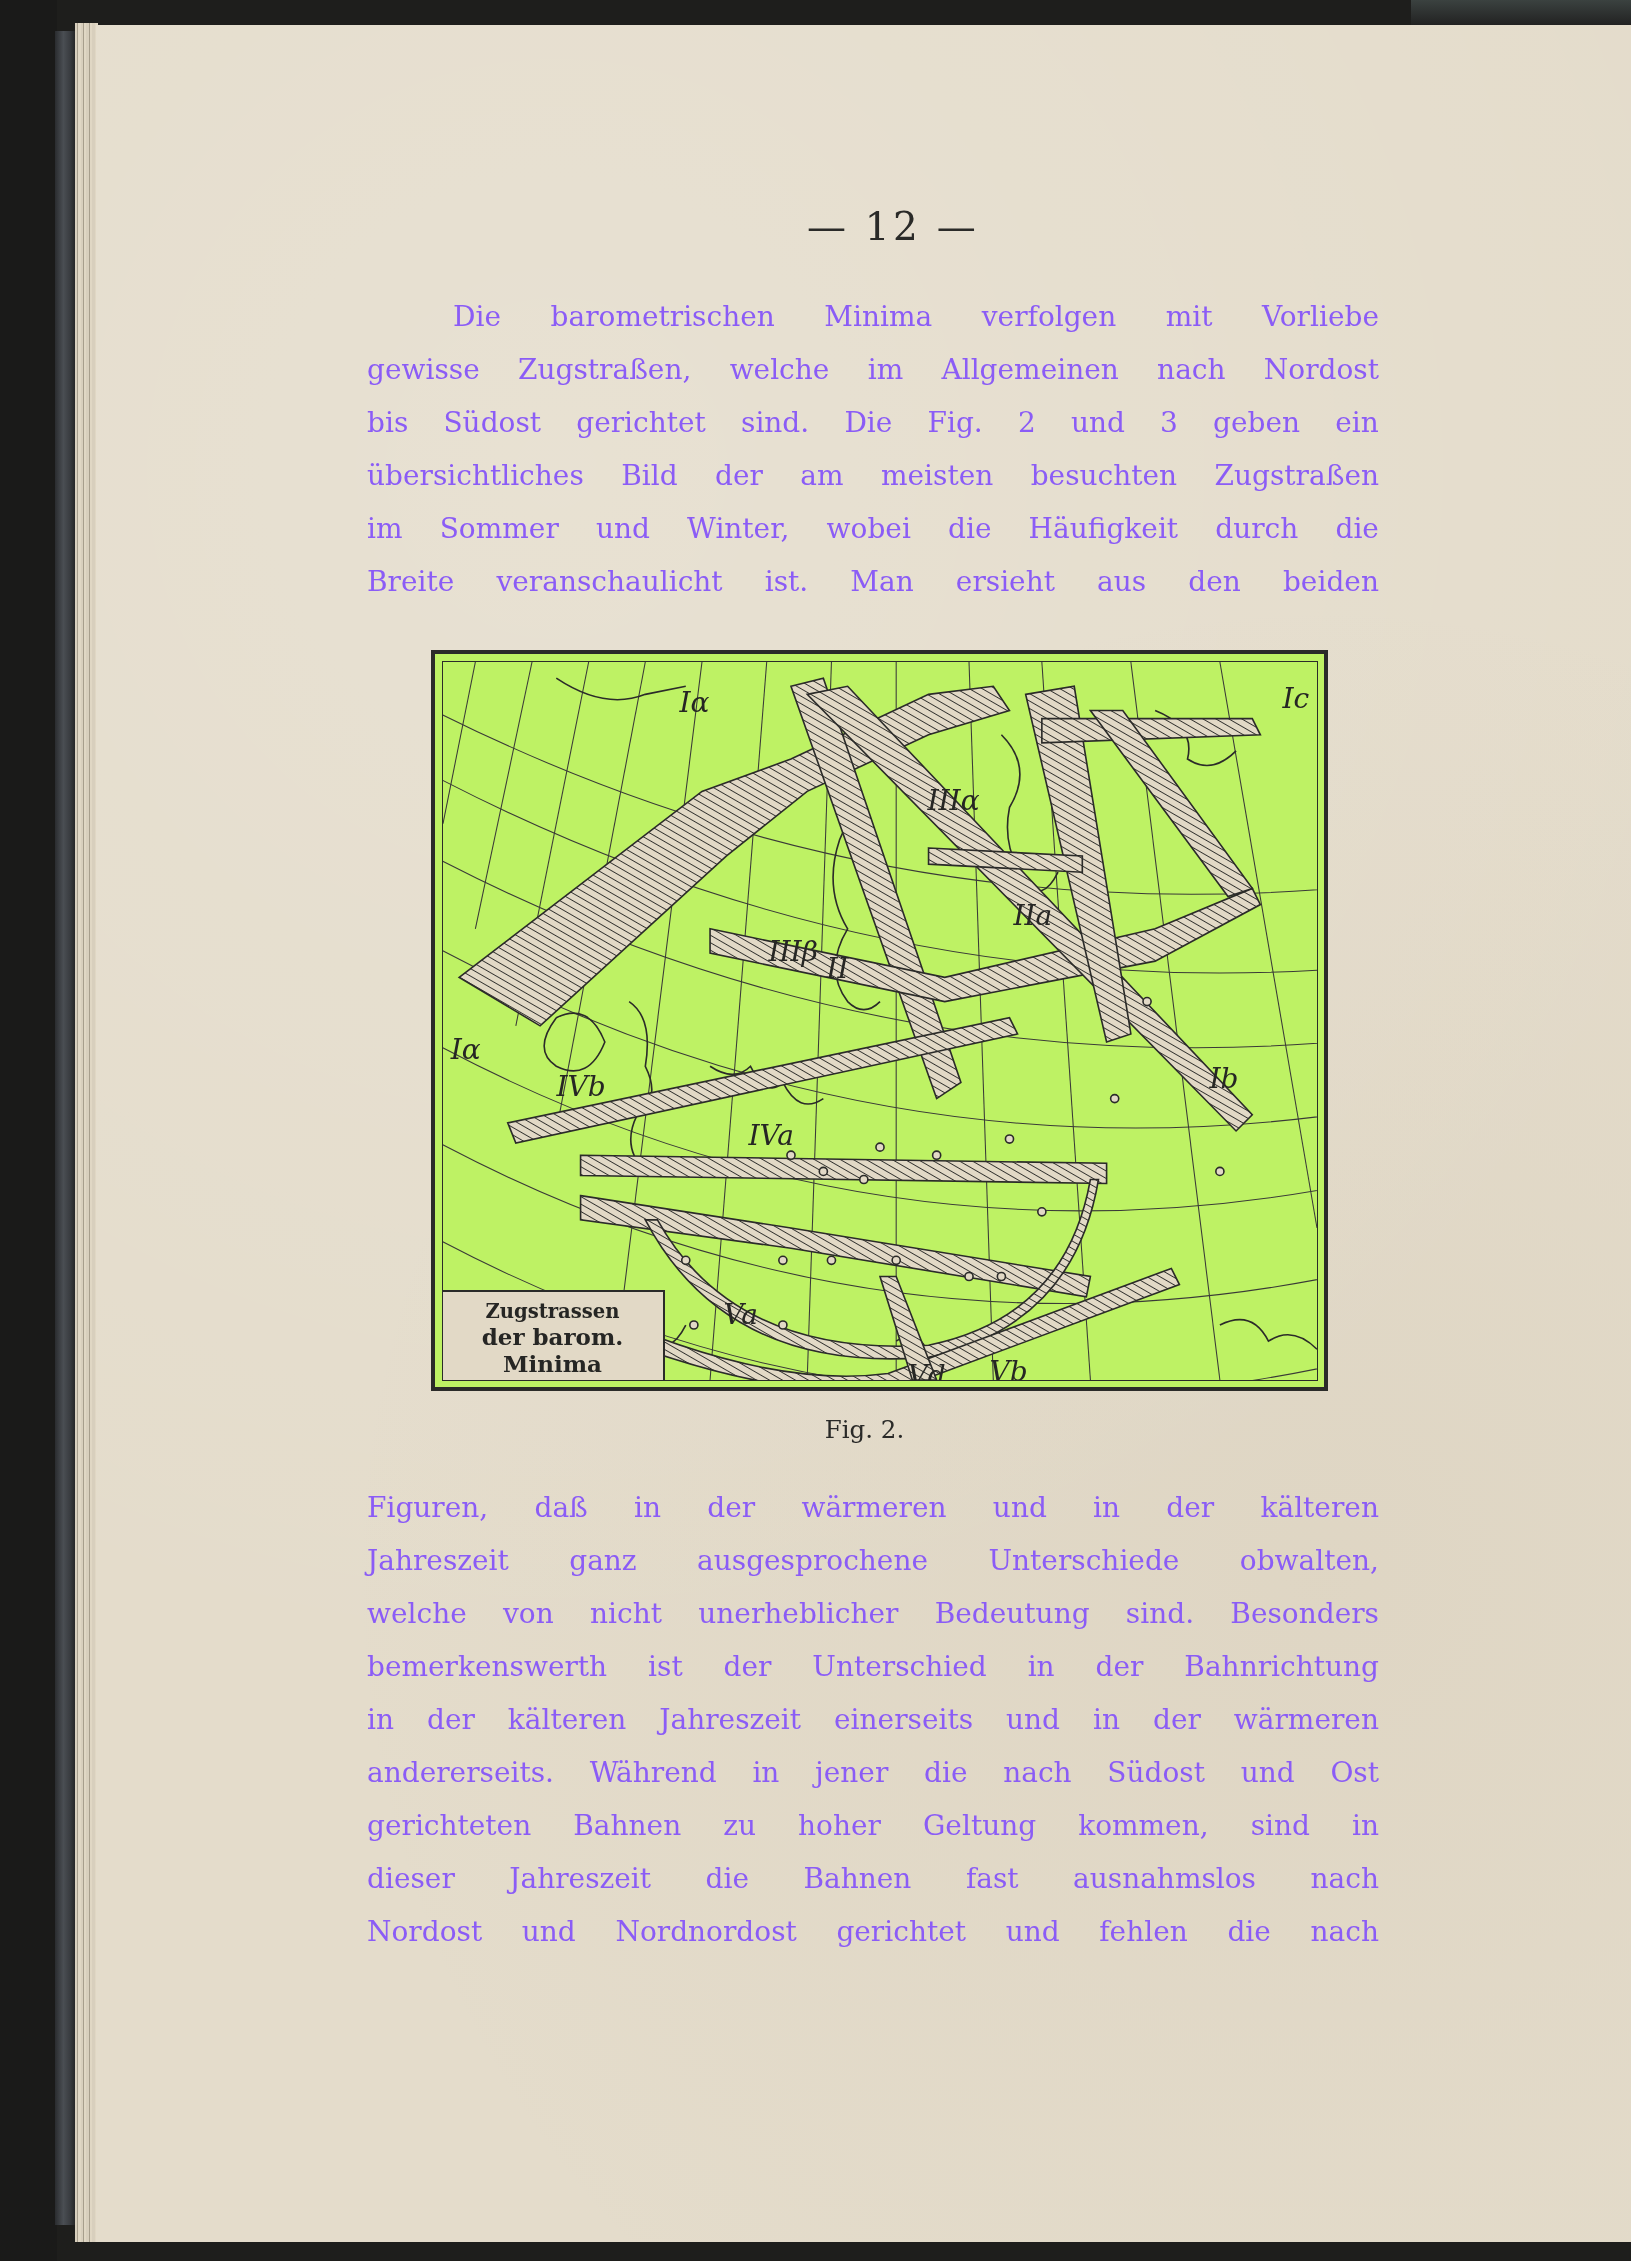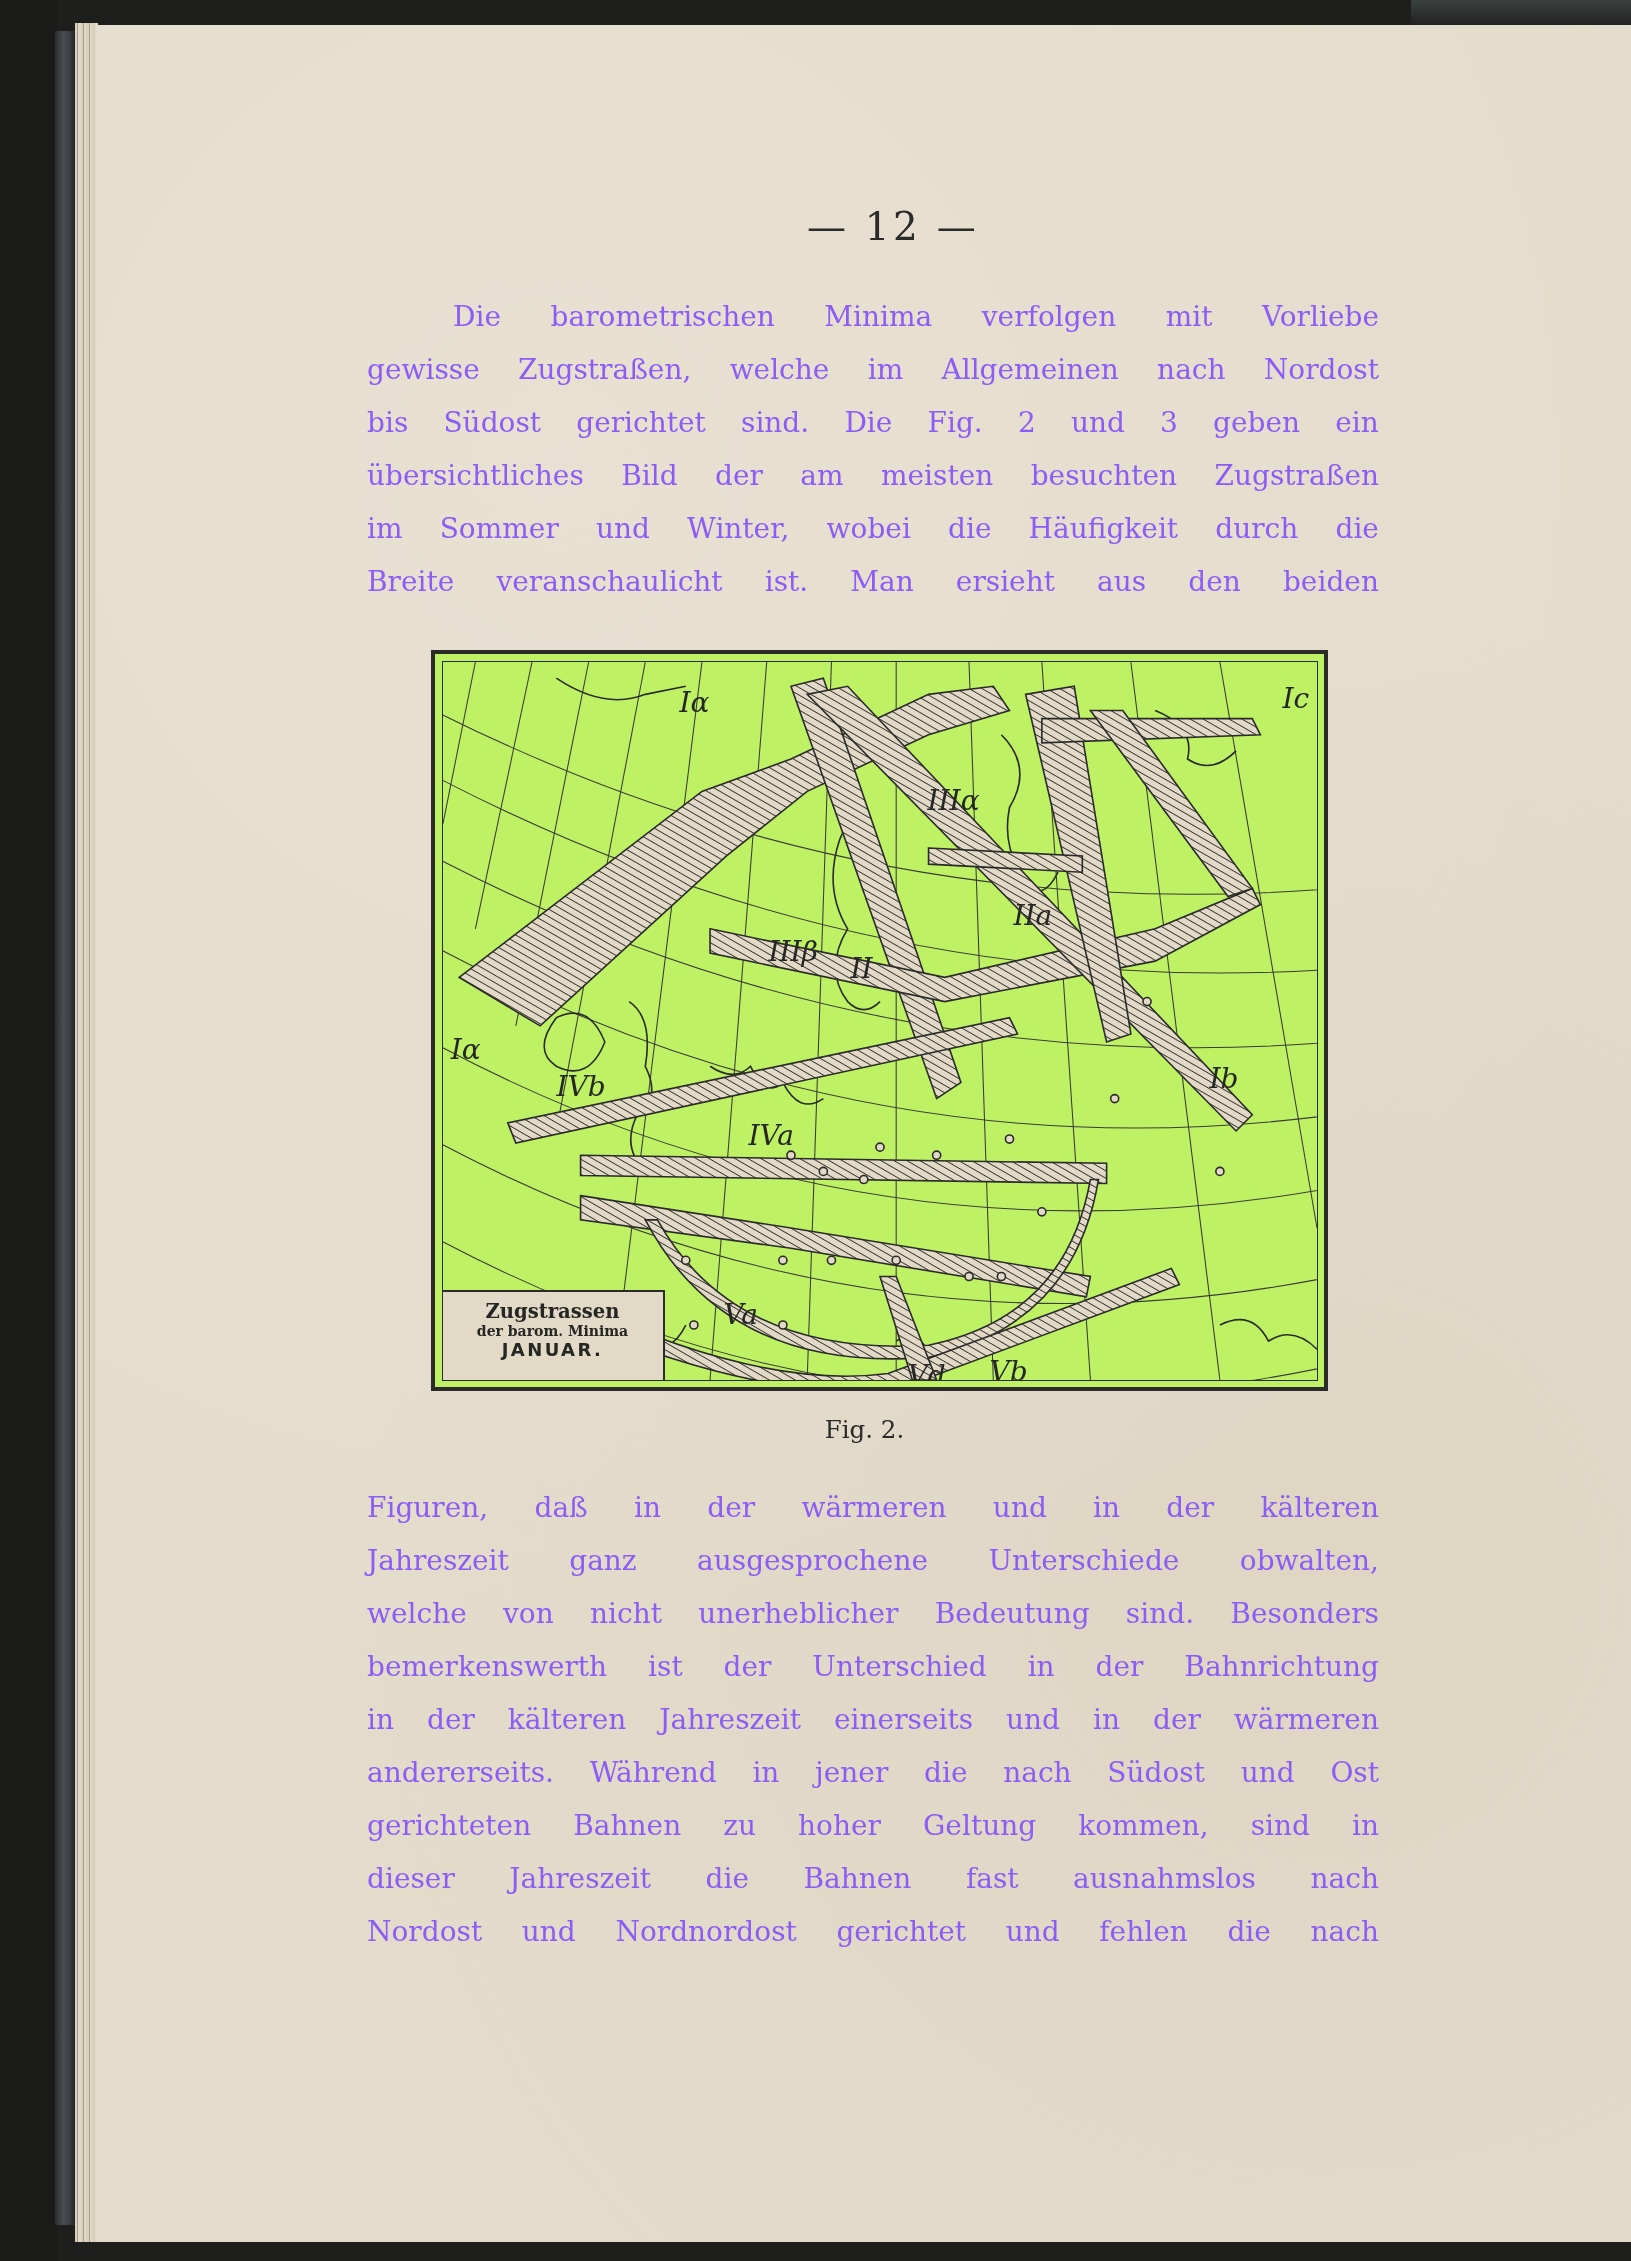--- a/index.html
+++ b/index.html
@@ -27,21 +27,21 @@
   .block1 { top:290px; }
   .block2 { top:1481px; }
   .figure { position:absolute; left:431px; top:650px; width:897px; height:741px;
             border:4.1px solid #2b2b29; box-sizing:border-box; background:#bef264; }
   .figure-inner { position:absolute; left:6.5px; top:6.5px; right:6.5px; bottom:6.5px; border:1.6px solid #2b2b29; overflow:hidden; }
   .figure svg { position:absolute; left:0; top:0; width:100%; height:100%; }
   .legend-box { position:absolute; left:0; bottom:0; width:220px; height:88px;
                 border-top:2.4px solid #2b2b29; border-right:2.4px solid #2b2b29; background:#e2d9c6;
                 text-align:center; font-family:"DejaVu Serif", serif; color:#262624; }
   .legend-box .l1 { font-size:19.6px; font-weight:bold; margin-top:8.2px; }
-  .legend-box .l2 { font-size:14px; font-weight:bold; }
+  .legend-box .l2 { font-size:23px; font-weight:bold; }
   .legend-box .l3 { font-size:18px; font-weight:bold; font-family:"DejaVu Sans", sans-serif; letter-spacing:2.4px; }
   .map-label { position:absolute; font-family:"DejaVu Serif", serif; font-style:italic; font-size:28px; color:#262624; }
   .caption { position:absolute; left:799px; top:1415px; width:131px; text-align:center;
              font-size:24.5px; color:#2a2a28; }
 </style>
 </head>
 <body>
 
 <div class="binding"></div>
 <div class="spine"></div>
@@ -197,21 +197,21 @@
         <circle cx="830" cy="540" r="5"></circle>
           <circle cx="960" cy="630" r="5"></circle>
           <circle cx="740" cy="680" r="5"></circle>
       </g>
     </svg>
 
     <span class="map-label" style="left:237px;top:24.5px;">Iα</span>
     <span class="map-label" style="left:8.2px;top:371px;">Iα</span>
     <span class="map-label" style="left:767px;top:400px;text-align:center;">Ib</span>
     <span class="map-label" style="left:840px;top:20.4px;">Ic</span>
-    <span class="map-label" style="left:408px;top:290px;">II</span>
+    <span class="map-label" style="left:384px;top:290px;">II</span>
     <span class="map-label" style="left:571px;top:237px;">IIa</span>
     <span class="map-label" style="left:485px;top:122px;">IIIα</span>
     <span class="map-label" style="left:326px;top:273px;">IIIβ</span>
     <span class="map-label" style="left:306px;top:457px;">IVa</span>
     <span class="map-label" style="left:114px;top:408px;">IVb</span>
     <span class="map-label" style="left:281px;top:636px;">Va</span>
     <span class="map-label" style="left:547px;top:693px;">Vb</span>
 
     <span class="map-label" style="left:465px;top:697px;">Vd</span>
 

